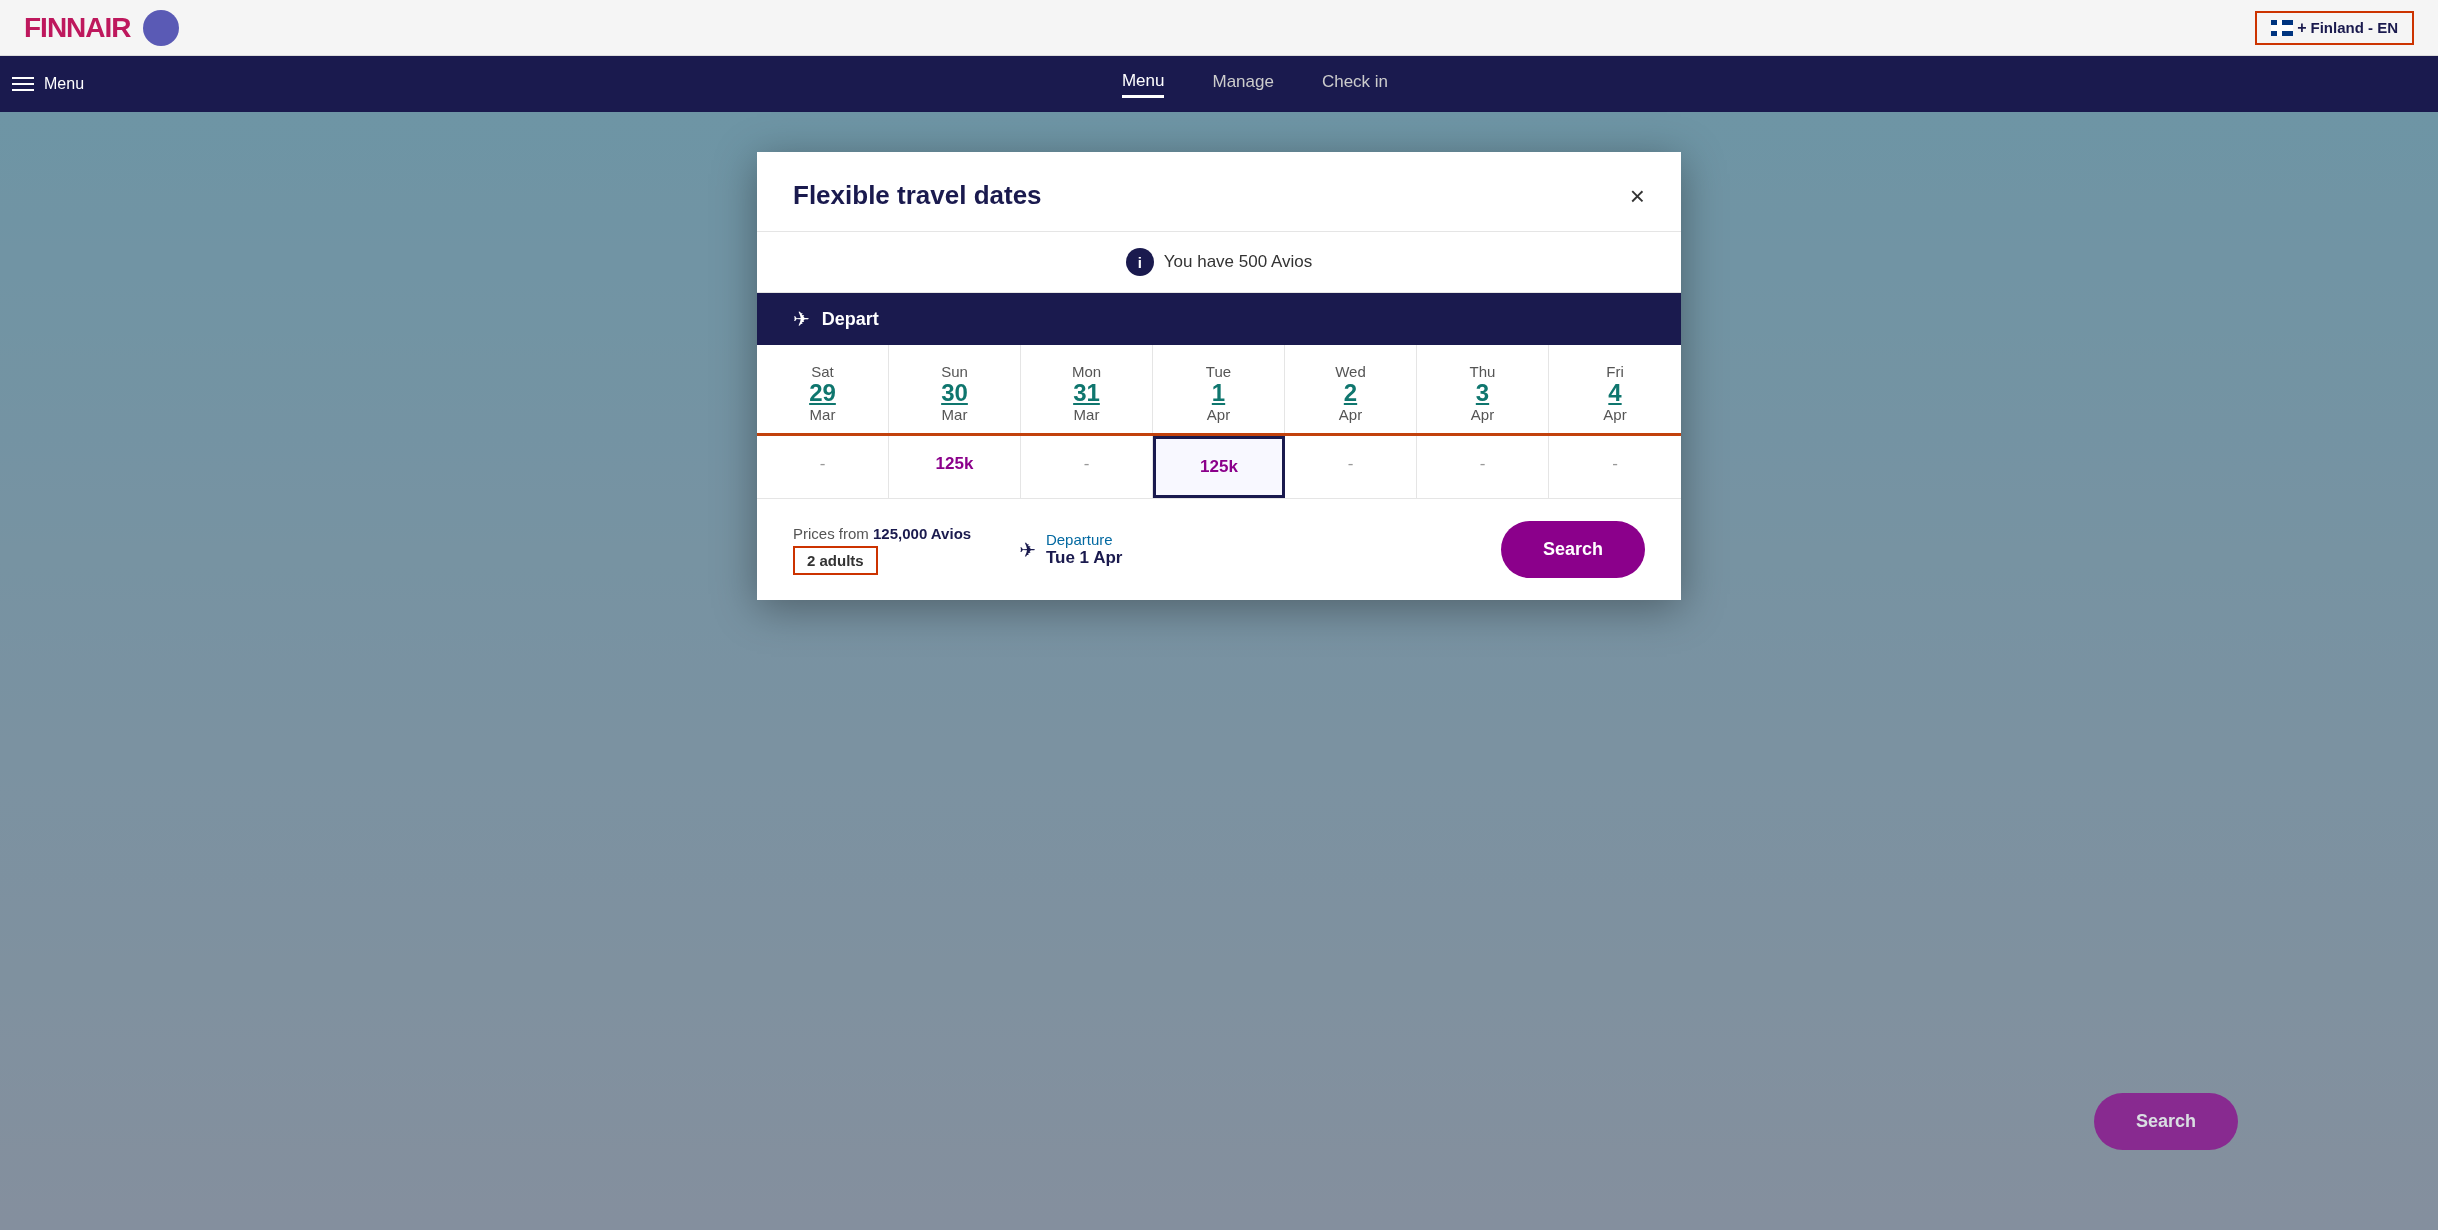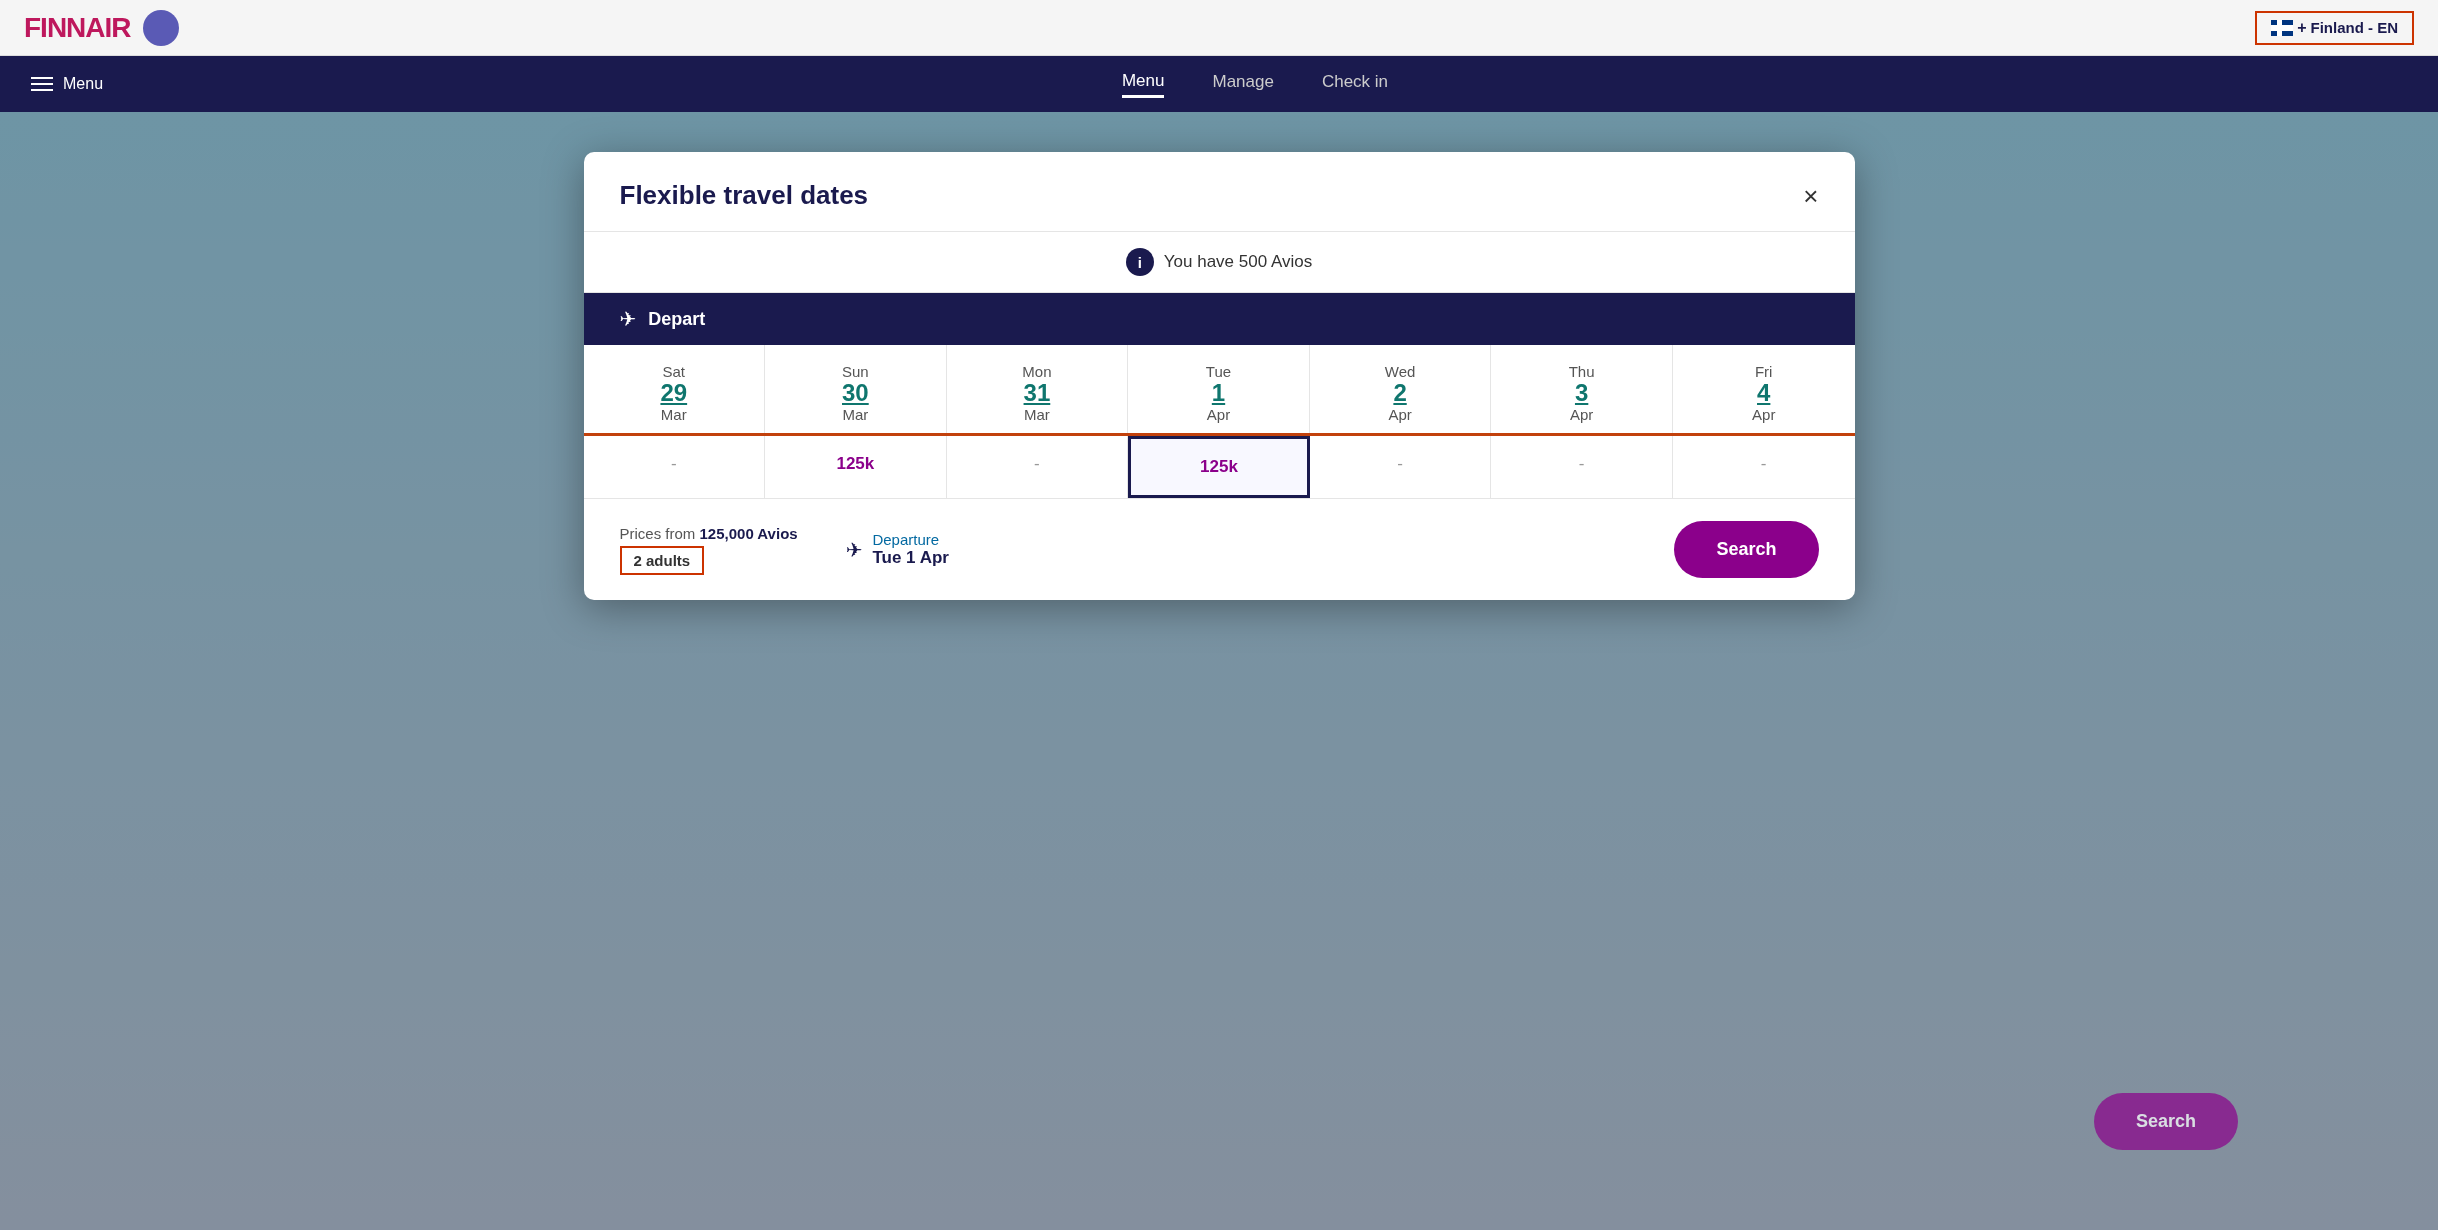--- a/index.html
+++ b/index.html
@@ -50,21 +50,21 @@
       background: transparent;
       cursor: pointer;
     }
 
     
     .nav-bar {
       background: #1a1a4e;
       height: 56px;
       display: flex;
       align-items: center;
-      padding: 0 31px;
+      padding: 0 12px;
     }
     .menu-btn {
       display: flex;
       align-items: center;
       gap: 10px;
       color: #fff;
       font-size: 16px;
       cursor: pointer;
       background: none;
       border: none;
@@ -121,22 +121,22 @@
       display: flex;
       align-items: flex-start;
       justify-content: center;
       padding-top: 40px;
       z-index: 10;
     }
 
     
     .modal {
       background: #fff;
-      border-radius: 10px;
-      width: 1271px;
+      border-radius: 0;
+      width: 924px;
       max-width: 95vw;
       box-shadow: 0 8px 40px rgba(0,0,0,0.35);
       overflow: hidden;
     }
     .modal-header {
       display: flex;
       align-items: center;
       justify-content: space-between;
       padding: 28px 36px 20px;
       border-bottom: 1px solid #e5e5e5;

